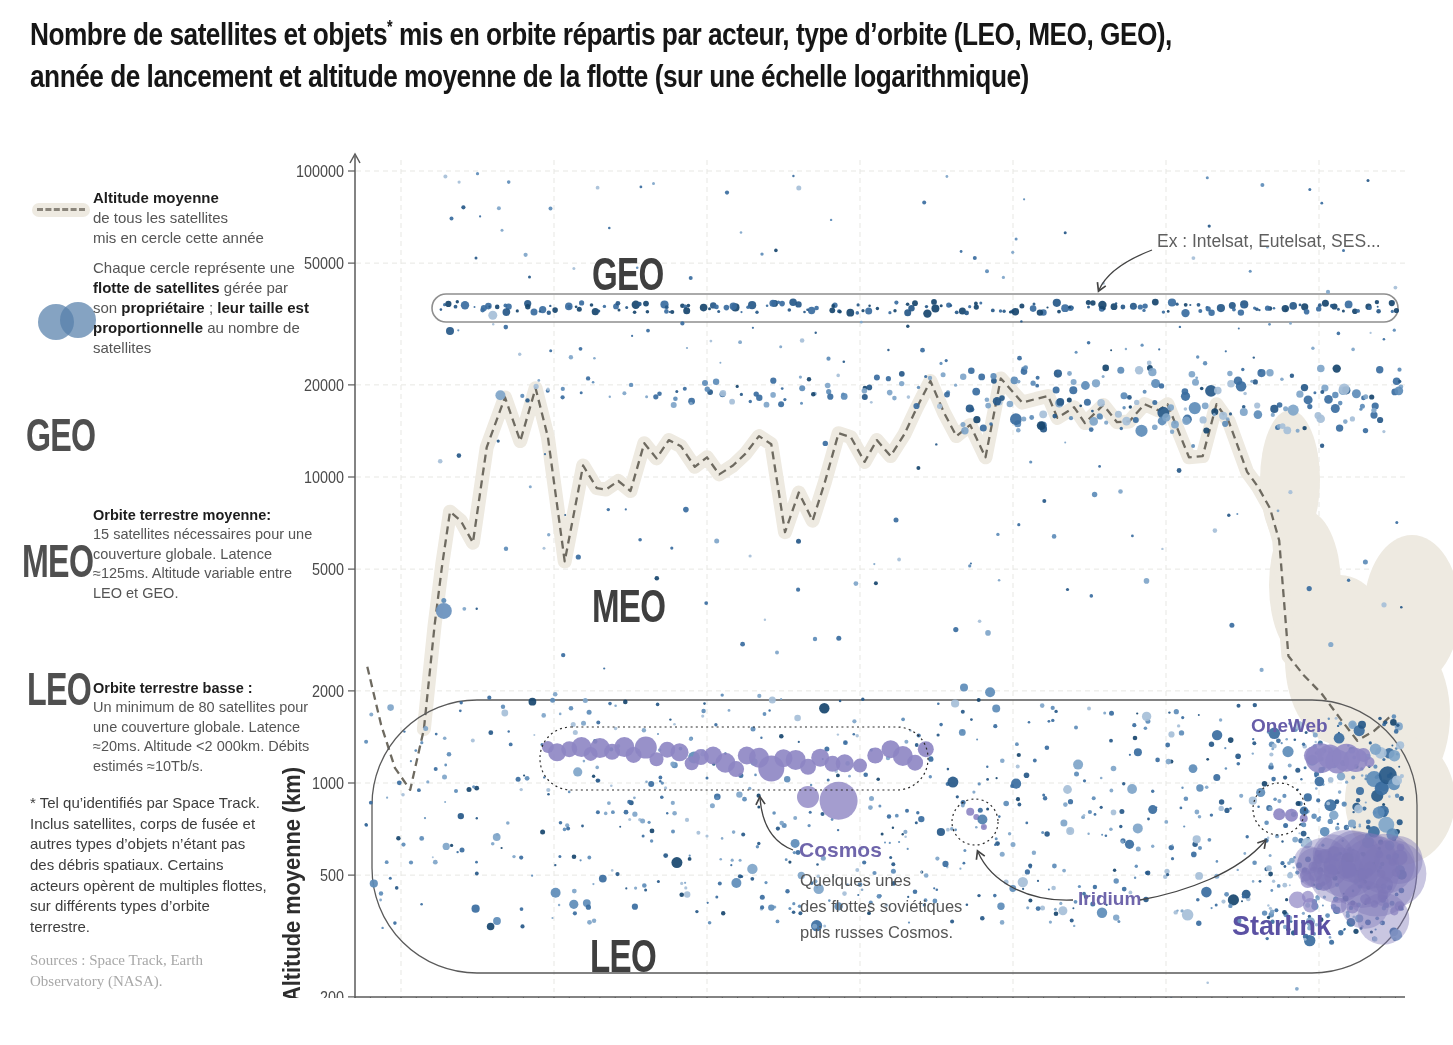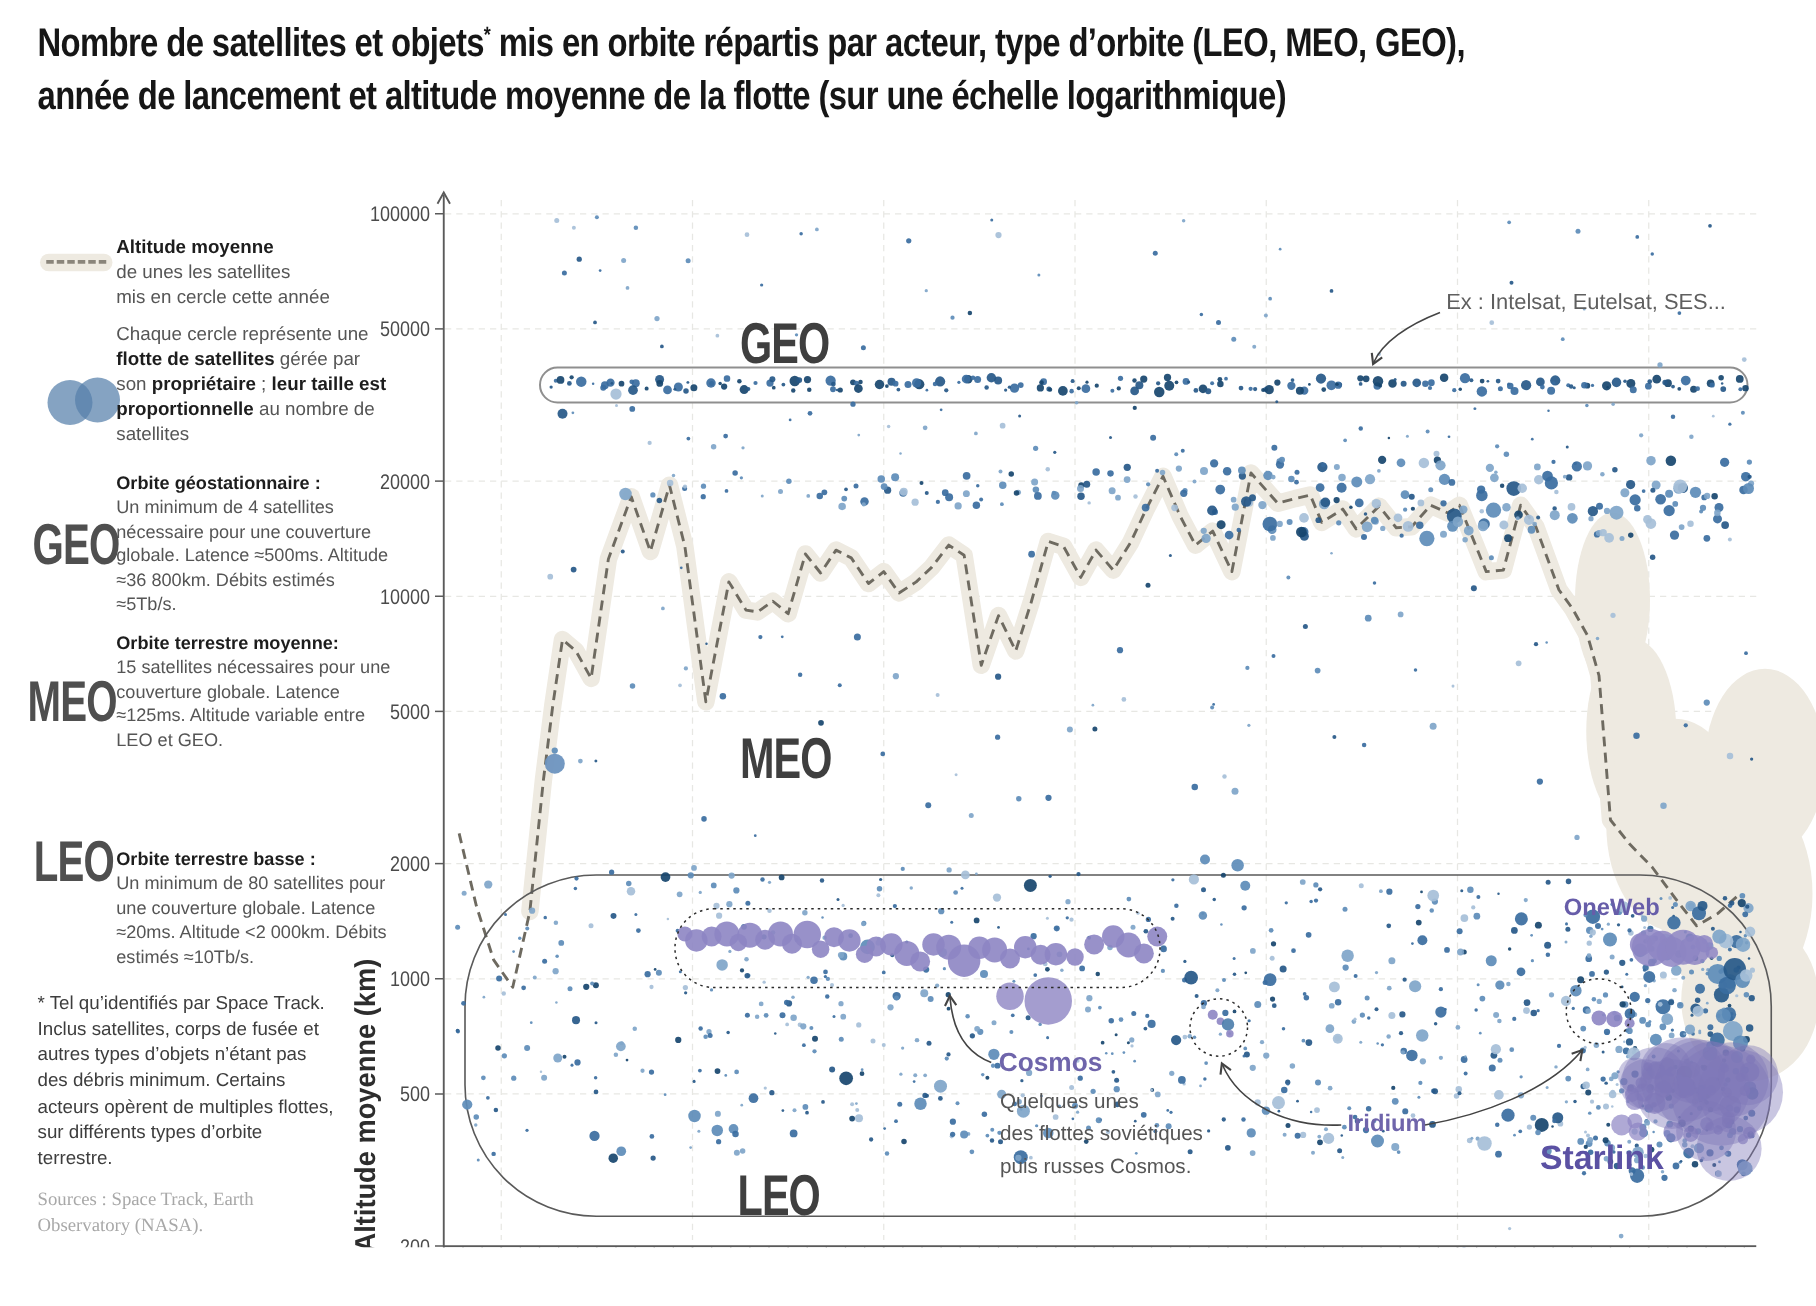--- a/index.html
+++ b/index.html
@@ -34,49 +34,46 @@
     <div class="t-line"><span>Nombre de satellites et objets</span><sup>*</sup><span> mis en orbite répartis par acteur, type d’orbite (LEO, MEO, GEO),</span></div>
     <div class="t-line">année de lancement et altitude moyenne de la flotte (sur une échelle logarithmique)</div>
   </div>
 
   <div class="side" style="left:0;top:0;">
     <div class="dash-icon" style="left:32px;top:203px;">
         <i></i>
       </div>
     <div class="lg-text" style="position:absolute;left:93px;top:188px;width:215px;">
       <b>Altitude moyenne</b><br>
-      <span>de unes les satellites</span><br>
+      <span>de tous les satellites</span><br>
       <span>mis en cercle cette année</span>
     </div>
   </div>
 
   <div class="side" style="left:0;top:0;">
     <div class="circles-icon" style="left:38px;top:300px;">
         <i class="c1"></i>
         <i class="c2"></i>
       </div>
     <div class="lg-text" id="legend-fleet-text" style="position:absolute;left:93px;top:258px;width:222px;"><span>Chaque cercle représente une </span><b>flotte de satellites</b><span> gérée par son </span><b>propriétaire</b><span> ; </span><b>leur taille est proportionnelle</b><span> au nombre de satellites</span></div>
   </div>
 
   <div class="orbit-abbr" style="left:26px;top:412px;">GEO</div>
-  <div class="orbit-text" style="left:93px;top:378px;">
-    <b>Orbite géostationnaire :</b><span>Un minimum de 4 satellites nécessaire pour une couverture globale. Latence ≈500ms. Altitude ≈36 800km. Débits estimés ≈5Tb/s.</span>
-  </div>
 
   <div class="orbit-abbr" style="left:22px;top:538px;">MEO</div>
   <div class="orbit-text" style="left:93px;top:506px;">
     <b>Orbite terrestre moyenne:</b><span>15 satellites nécessaires pour une couverture globale. Latence ≈125ms. Altitude variable entre LEO et GEO.</span>
   </div>
 
   <div class="orbit-abbr" style="left:27px;top:666px;">LEO</div>
   <div class="orbit-text" style="left:93px;top:631px;margin-top:48px;">
     <b>Orbite terrestre basse :</b><span>Un minimum de 80 satellites pour une couverture globale. Latence ≈20ms. Altitude &lt;2 000km. Débits estimés ≈10Tb/s.</span>
   </div>
 
-  <div class="footnote" style="left:30px;top:793px;">* Tel qu’identifiés par Space Track. Inclus satellites, corps de fusée et autres types d’objets n’étant pas des débris minimum. Certains acteurs opèrent de multiples flottes, sur différents types d’orbite terrestre.</div>
+  <div class="footnote" style="left:30px;top:793px;">* Tel qu’identifiés par Space Track. Inclus satellites, corps de fusée et autres types d’objets n’étant pas des débris spatiaux. Certains acteurs opèrent de multiples flottes, sur différents types d’orbite terrestre.</div>
   <div class="sources" style="left:30px;top:950px;">Sources : Space Track, Earth Observatory (NASA).</div>
 
   <svg id="chart-svg" style="position:absolute;left:260px;top:140px;" width="1193" height="905" viewBox="0 0 1193 905">
     <defs>
       <marker id="arrh" markerWidth="9" markerHeight="9" refX="6" refY="4.5" orient="auto">
         <path d="M1,1 L7,4.5 L1,8" fill="none" stroke="#444" stroke-width="1.3"></path>
       </marker>
     </defs>
     <g id="g-grid">
         <line x1="96" x2="1145" y1="31" y2="31" stroke="#e7e7e3" stroke-width="1" stroke-dasharray="5 4"></line>

